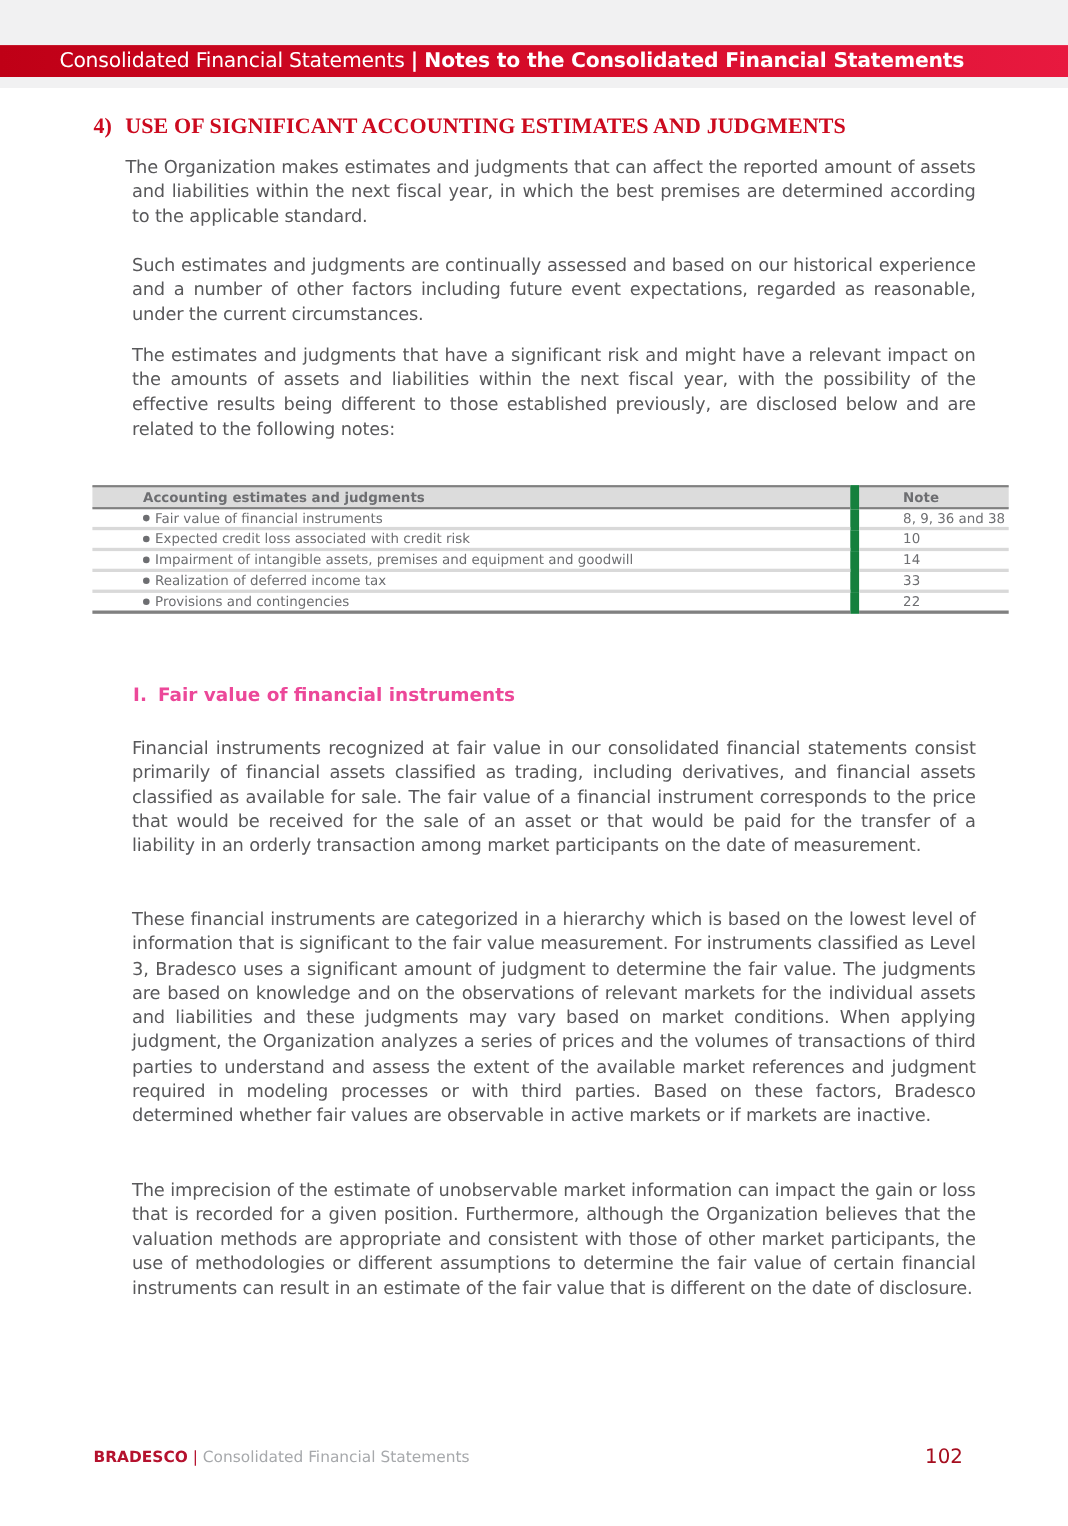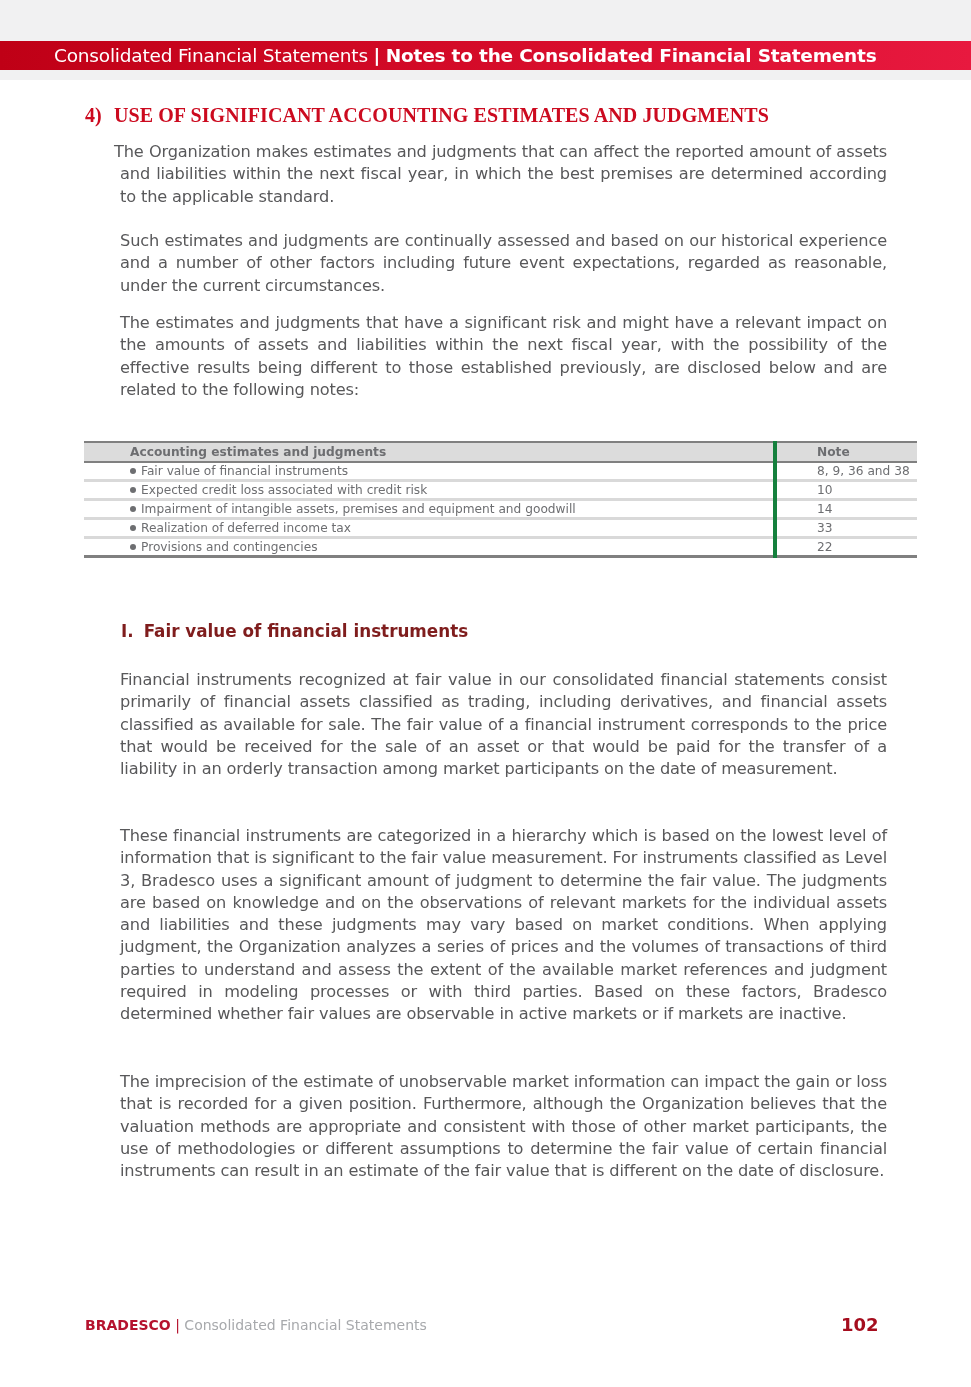--- a/index.html
+++ b/index.html
@@ -94,59 +94,59 @@
       height: 16px;
       padding: 0;
       line-height: 16px;
       border-top: 3px solid #d9d9d9;
     }
     .est-table tr:first-child td { border-top: none; }
     .est-table tbody tr:first-child td { border-top: none; }
     .est-table .c1 { padding-left: 46px; width: 643px; }
     .est-table .c2 {
       padding-left: 40px;
-      border-left: 4px solid #15803d;
+      border-left: 8px solid #15803d;
     }
     .bullet {
       display: inline-block;
       width: 6px;
       height: 6px;
       border-radius: 50%;
       background: #6d6e71;
       margin-right: 5px;
       vertical-align: 1px;
     }
 
     .subsection-title {
       position: absolute;
       left: 121px;
       top: 621px;
       font-size: 16.8px;
       font-weight: bold;
-      color: #7f1d1d;
+      color: #ec4899;
       white-space: nowrap;
     }
     .subsection-title .num { margin-right: 10px; }
 
     .footer {
       position: absolute;
       left: 85px;
       top: 1317px;
       font-size: 14px;
       white-space: nowrap;
       color: #a7a9ac;
     }
     .footer .brand { color: #b5122e; font-weight: bold; }
     .footer .sep { color: #b5122e; }
     .page-number {
       position: absolute;
       left: 841px;
       top: 1314px;
       font-size: 18px;
-      font-weight: bold;
+      font-weight: normal;
       color: #a50d1e;
     }
   </style>
 </head>
 <body>
 
 <div class="top-gray"></div>
 
 <div class="header-band">
   <div class="inner">

